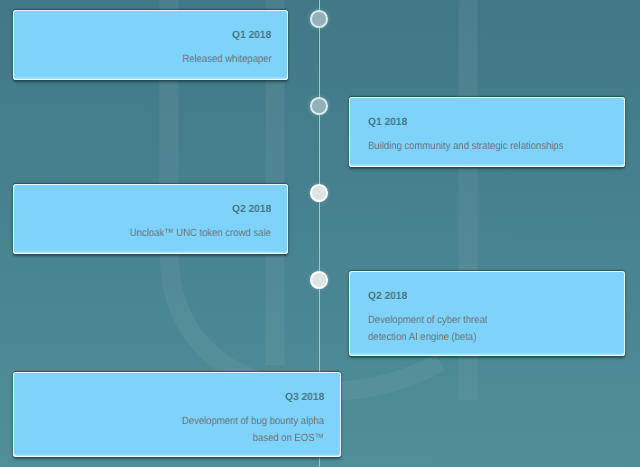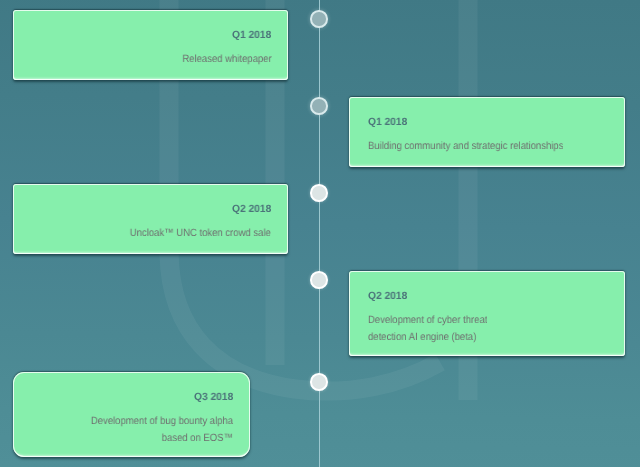--- a/index.html
+++ b/index.html
@@ -21,21 +21,21 @@
   
   .axis{position:absolute;left:318.6px;top:0;width:1.5px;height:467px;
         background:#a0cad2;opacity:.95;}
   .dot{position:absolute;width:13.6px;height:13.6px;border-radius:50%;
        border:2px solid #ffffff;background:#dde5e5;left:310.2px;
        box-shadow:0 0 2.5px 1px rgba(255,255,255,.16);}
   .dot.dim{border-color:#d9eaec;background:#93b1b6;
            box-shadow:0 0 3px 1.5px rgba(255,255,255,.14);}
 
   
-  .card{position:absolute;background:#86efac;border-radius:3px;
+  .card{position:absolute;background:#7dd3fc;border-radius:3px;
         box-sizing:border-box;
         box-shadow:0 1.5px 2.6px rgba(4,26,32,.52),
                     0 -0.5px 1.2px rgba(4,26,32,.40),
                     inset 0 0 0 1px rgba(252,255,255,.80),
                     inset 0 -3px 3px -2px rgba(255,255,255,.95);}
   .card.left{text-align:right;}
   .card .t{position:absolute;top:18.8px;color:#4b7379;font-weight:bold;
            font-size:10.5px;line-height:12px;white-space:nowrap;}
   .card .b{position:absolute;top:40.9px;color:#6f6f6f;font-size:10.5px;
            line-height:17px;white-space:pre;}
@@ -81,19 +81,19 @@
     <div class="t">Q2 2018</div>
     <div class="b">Uncloak™ UNC token crowd sale</div>
   </div>
 
   <div class="card right" style="left:349px;top:271px;width:276px;height:85px;">
     <div class="t">Q2 2018</div>
     <div class="b">Development of cyber threat
 detection AI engine (beta)</div>
   </div>
 
-  <div class="card left" style="left:13px;top:372px;width:237px;height:84.5px;border-radius:11px;">
+  <div class="card left" style="left:13px;top:372px;width:328px;height:84.5px;">
     <div class="t">Q3 2018</div>
     <div class="b">Development of bug bounty alpha
 based on EOS™</div>
   </div>
 
 </div>
 
 </body></html>

